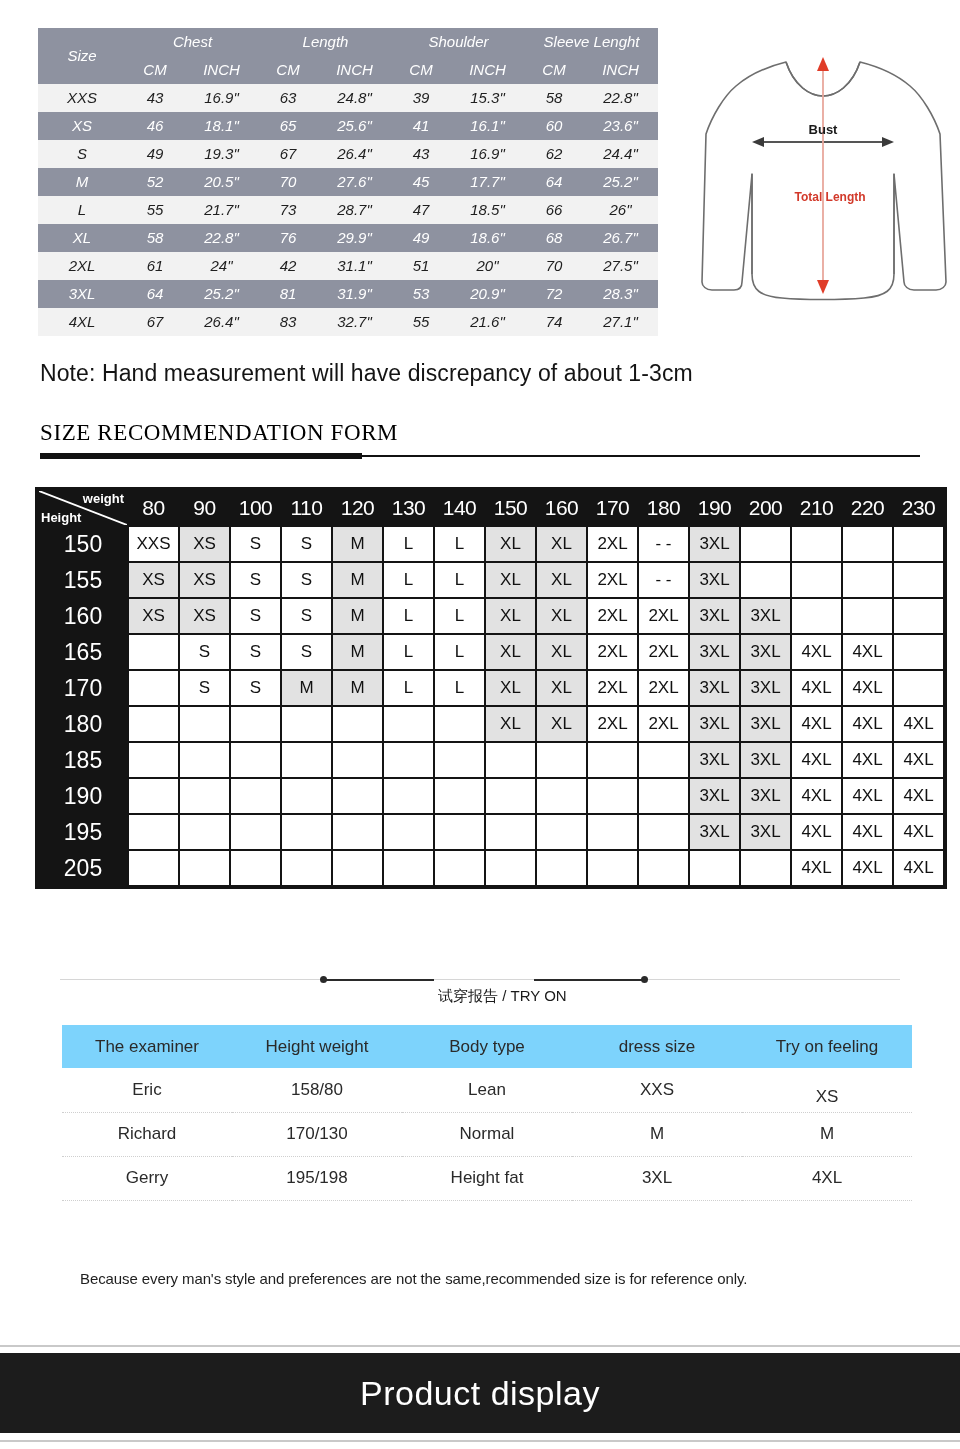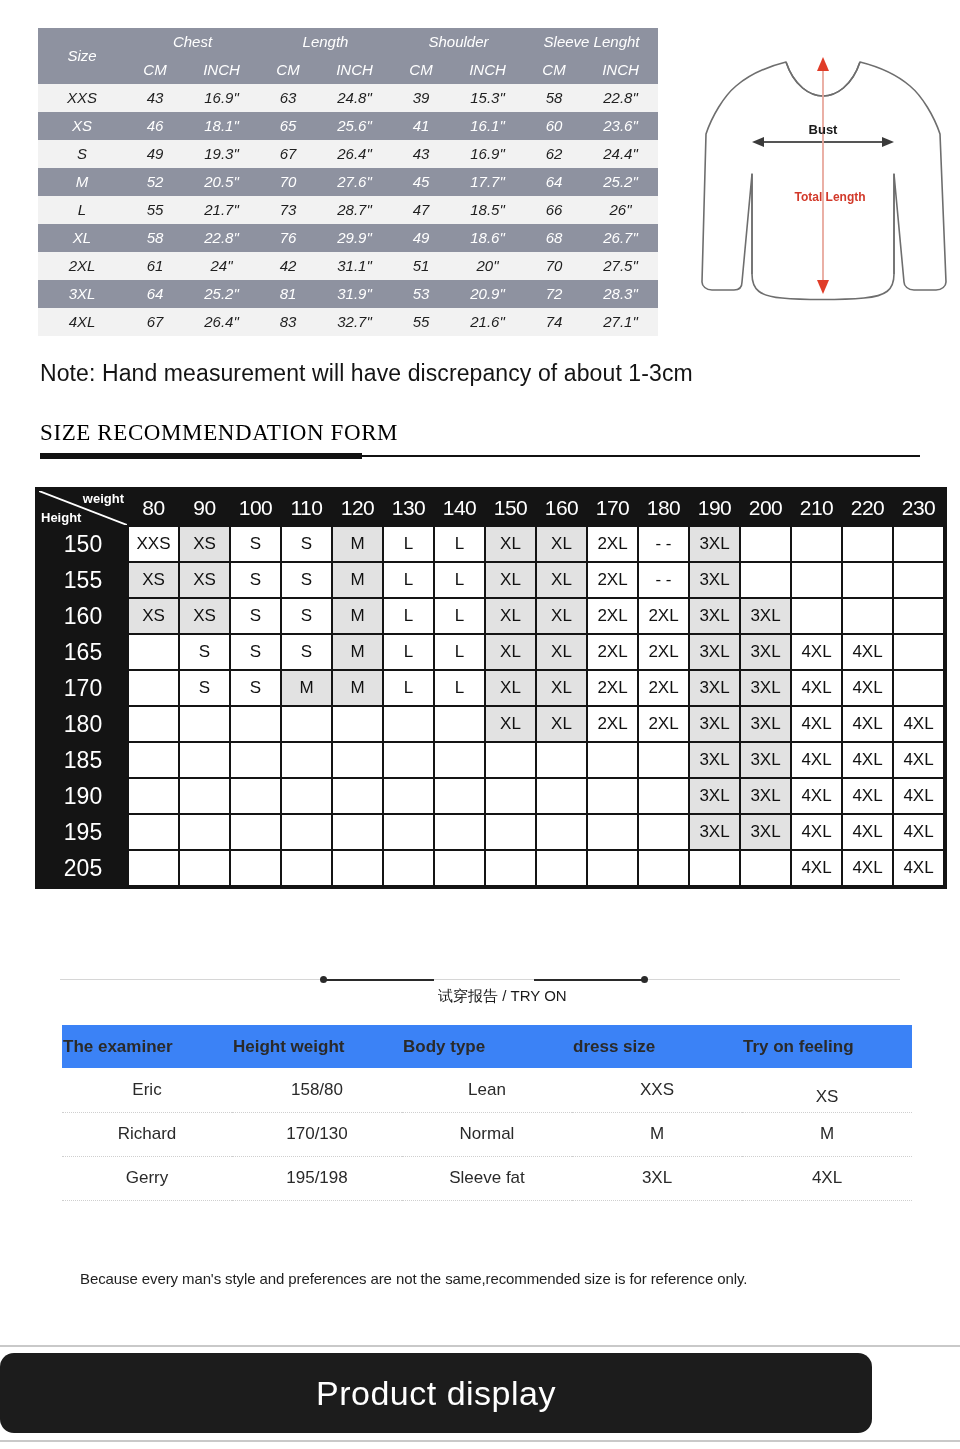--- a/index.html
+++ b/index.html
@@ -151,26 +151,26 @@
 
   
   .exam-table {
     position: absolute;
     left: 62px; top: 1025px;
     width: 850px;
     border-collapse: collapse;
     table-layout: fixed;
   }
   .exam-table th {
-    background: #3b82f6;
-    font-weight: bold;
+    background: #7dd3fc;
+    font-weight: normal;
     font-size: 17px;
     color: #2a2a2a;
     height: 43px;
-    text-align: left;
+    text-align: center;
     border: none;
   }
   .exam-table td {
     height: 44px;
     text-align: center;
     font-size: 17px;
     color: #2a2a2a;
     border-bottom: 1px dotted #cfcfcf;
   }
   .exam-table tr.er td { border-bottom: 1px dotted #cfcfcf; }
@@ -188,23 +188,23 @@
     white-space: nowrap;
   }
 
   
   .banner-wrap {
     position: absolute;
     left: 0; top: 1345px; width: 960px; height: 104px;
   }
   .banner-line-top { position: absolute; left: 0; top: 0; width: 960px; height: 2px; background: #c9c9c9; }
   .banner {
-    position: absolute; left: 0; top: 8px; width: 872px; height: 80px;
+    position: absolute; left: 0; top: 8px; width: 960px; height: 80px;
     background: #1c1c1c;
-    display: flex; align-items: center; justify-content: center; border-radius: 14px;
+    display: flex; align-items: center; justify-content: center;
   }
   .banner-text {
     color: #ffffff;
     font-size: 34px;
     letter-spacing: 0.5px;
   }
   .banner-line-bot { position: absolute; left: 0; top: 95px; width: 960px; height: 2px; background: #c9c9c9; }
 </style>
 </head>
 <body>
@@ -663,21 +663,21 @@
       <tr class="er">
         <td class="">Richard</td>
         <td class="">170/130</td>
         <td class="">Normal</td>
         <td class="">M</td>
         <td class="">M</td>
       </tr>
       <tr class="er">
         <td class="">Gerry</td>
         <td class="">195/198</td>
-        <td class="">Sleeve fat</td>
+        <td class="">Height fat</td>
         <td class="">3XL</td>
         <td class="">4XL</td>
       </tr>
     </tbody>
 </table>
 
 <div class="disclaimer">Because every man's style and preferences are not the same,recommended size is for reference only.</div>
 
 <div class="banner-wrap">
   <div class="banner-line-top"></div>

